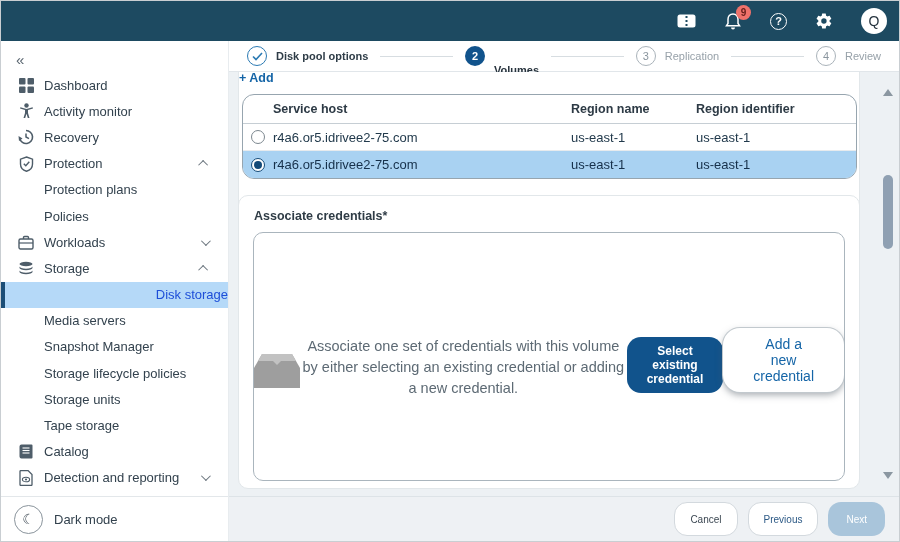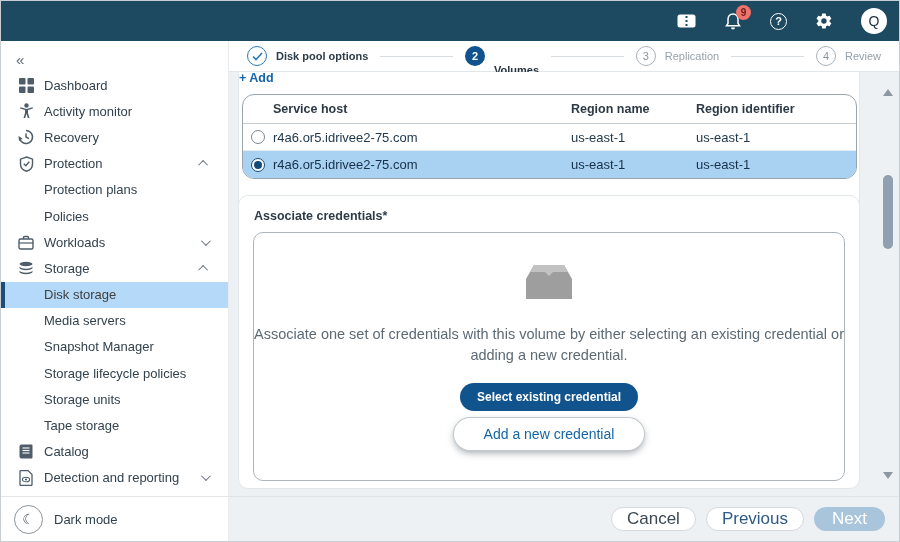--- a/index.html
+++ b/index.html
@@ -25,21 +25,21 @@
   
   .body { flex:1; display:flex; min-height:0; }
 
   
   .sidebar { width:228px; background:#fff; border-right:1px solid #e8ecef; display:flex; flex-direction:column; flex:0 0 auto; }
   .collapse-row { padding:11px 0 4px 15px; color:#5a6670; font-size:15px; line-height:16px; cursor:pointer; }
   .nav { flex:1; overflow:hidden; }
   .nav-item { height:26.2px; display:flex; align-items:center; padding-left:17px; font-size:13px; color:#33424e; cursor:pointer; position:relative; }
   .nav-item .ico { width:16px; height:16px; margin-right:10px; display:flex; align-items:center; justify-content:center; flex:0 0 auto; }
   .nav-item.sub { padding-left:43px; }
-  .nav-item.selected { background:#b5d9f8; color:#404040; }
+  .nav-item.selected { background:#b5d9f8; color:#1d4ed8;justify-content:flex-end; }
   .nav-item.selected::before { content:""; position:absolute; left:0; top:0; bottom:0; width:4px; background:#1c4e77; }
   .chev { width:7px; height:7px; border-right:1.5px solid #6a747d; border-bottom:1.5px solid #6a747d; margin-left:auto; margin-right:20px; }
   .chev.down { transform:rotate(45deg) translateY(-2px); }
   .chev.up { transform:rotate(-135deg) translateY(-2px); }
   .sidebar-footer { height:45px; border-top:1px solid #e3e7ea; display:flex; align-items:center; padding-left:13px; gap:11px; flex:0 0 auto; }
   .moon-circle { width:29px; height:29px; border:1px solid #8a949c; border-radius:50%; display:flex; align-items:center; justify-content:center;
                  color:#46525c; font-size:14px; cursor:pointer; }
   .dark-mode-label { font-size:13px; color:#33424e; }
 
   
@@ -76,40 +76,40 @@
   .trow.data { color:#223a4c; border-bottom:1px solid #e7ebee; }
   .trow.data:last-child { border-bottom:none; }
   .trow.selected { background:#a9d2f2; color:#16304a; }
   .radio { width:14px; height:14px; border:1.5px solid #7c878f; border-radius:50%; background:#fff; cursor:pointer; }
   .radio.checked { border-color:#134a78; position:relative; }
   .radio.checked::after { content:""; position:absolute; inset:2px; background:#134a78; border-radius:50%; }
 
   .card-credentials { top:123px; bottom:7px; }
   .cred-label { font-size:12.5px; font-weight:bold; color:#2f3c46; margin:13px 0 0 15px; }
   .cred-inner { position:absolute; left:14px; right:14px; top:36px; bottom:7px; border:1px solid #aab5bd; border-radius:10px;
-                display:flex; flex-direction:column; align-items:center; overflow:hidden; }
+                display:flex; flex-direction:row; align-items:center; overflow:hidden; }
   .tray-icon { margin-top:32px; }
   .cred-desc { margin-top:21px; max-width:612px; text-align:center; font-size:14.5px; line-height:21px; color:#5d6a74; }
   .btn-primary { margin-top:17px; background:#11538c; color:#fff; font-size:12px; font-weight:bold; border:none; border-radius:14px;
                  padding:7px 17px; cursor:pointer; font-family:inherit; }
   .btn-add-new { margin-top:7px; background:#fff; color:#1565a7; font-size:14px; border:none; border-radius:17px; padding:8px 30px;
                  cursor:pointer; font-family:inherit; box-shadow:0 0 0 1px #c2c9ce, 0 3px 7px rgba(80,90,100,.5); }
 
   
   .vscroll { position:absolute; right:3px; top:8px; bottom:8px; width:16px; }
   .scroll-arrow { position:absolute; left:2px; width:12px; height:9px; cursor:pointer; }
   .scroll-arrow.up { top:8px; }
   .scroll-arrow.down { bottom:8px; }
   .scroll-arrow svg { display:block; }
   .scroll-thumb { position:absolute; left:3px; top:95px; width:10px; height:74px; background:#8fa0b2; border-radius:6px; cursor:pointer; }
 
   
   .dialog-footer { height:45px; background:#eef1f4; border-top:1px solid #dde3e7; display:flex; align-items:center; justify-content:flex-end;
                    gap:10px; padding-right:14px; flex:0 0 auto; }
-  .btn-pill { height:24px; border-radius:13px; font-size:17px; padding:0 15px; cursor:pointer; font-family:inherit; }
+  .btn-pill { height:34px; border-radius:13px; font-size:10px; padding:0 15px; cursor:pointer; font-family:inherit; }
   .btn-cancel { background:#fff; border:1px solid #d3d9de; color:#3b4752; }
   .btn-previous { background:#fff; border:1px solid #d3d9de; color:#2d5a86; }
   .btn-next { background:#a9c5db; border:none; color:#fff; padding:0 18px; }
 </style>
 </head>
 <body>
 
 <div class="app">
 
   <header class="topbar">

